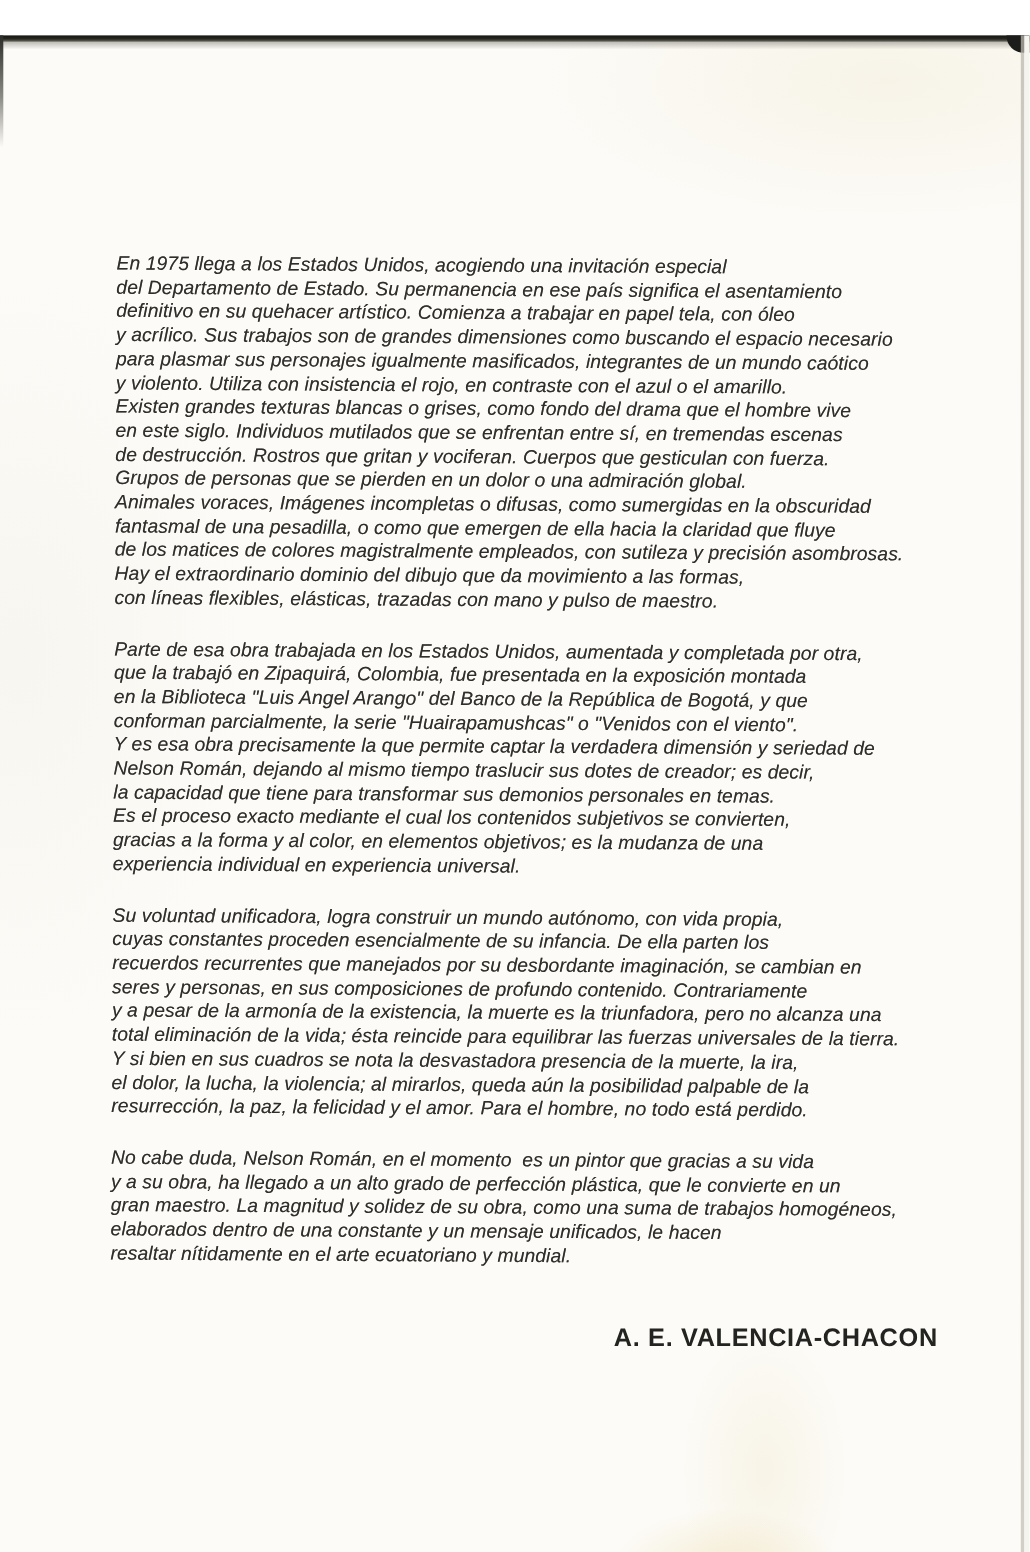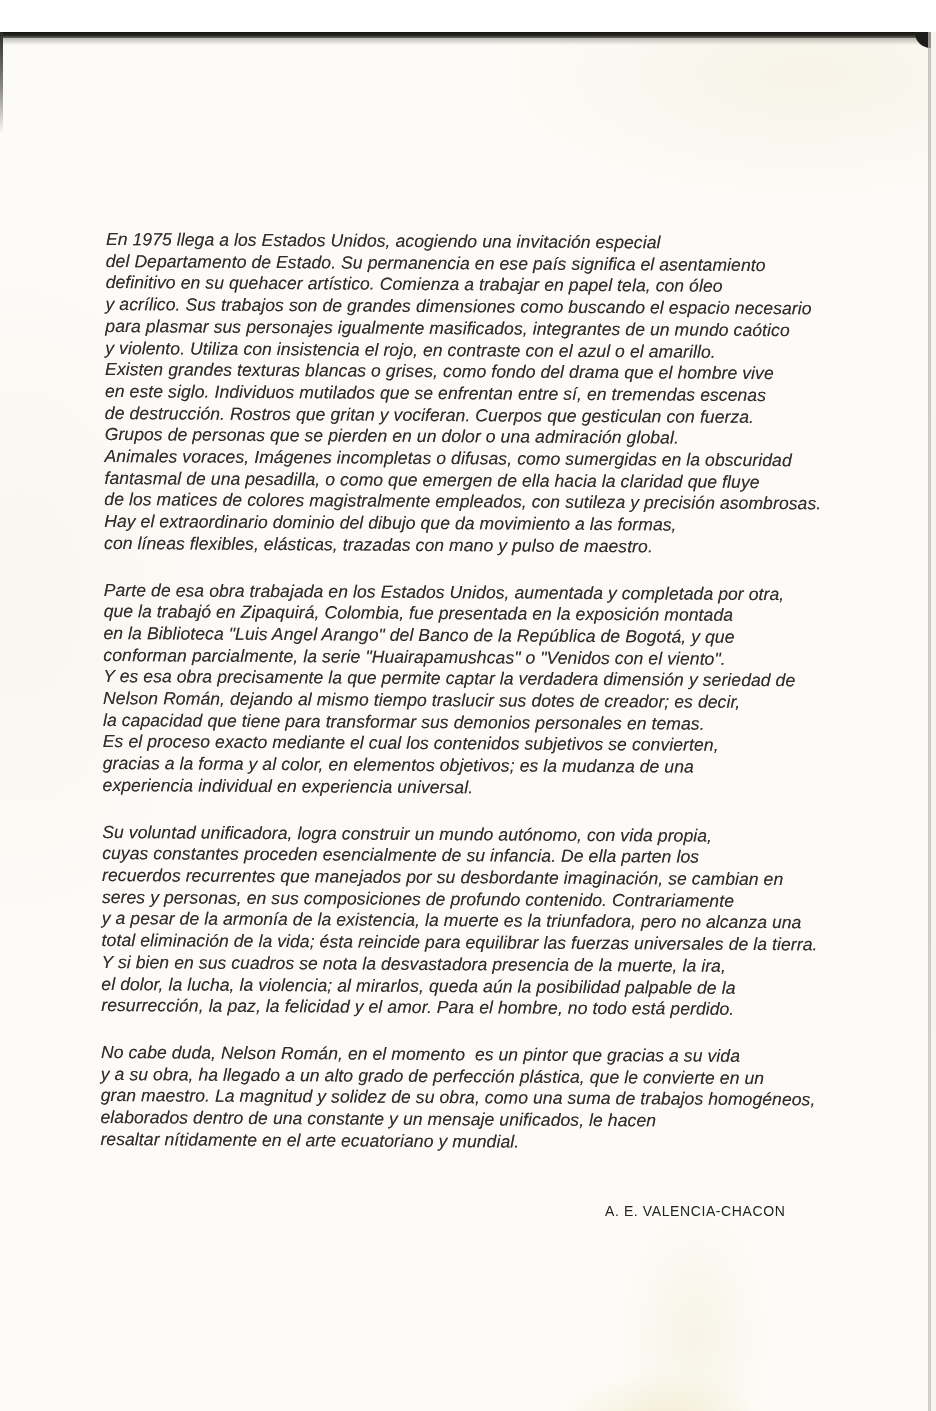--- a/index.html
+++ b/index.html
@@ -68,25 +68,25 @@
     line-height: 21.7px;
     letter-spacing: 0.1px;
     color: var(--ink, #2f2e2c);
     text-shadow: 0 0 0.4px rgba(47,46,44,0.55);
   }
   .paragraph { margin: 0 0 25px 0; }
   .line { white-space: pre; }
 
   .signature {
     position: absolute;
-    left: 605px;
+    left: 558px;
     top: 1171px;
     font-style: normal;
-    font-weight: 400;
-    font-size: 14px;
+    font-weight: 700;
+    font-size: 23px;
     letter-spacing: 0.6px;
     color: #232321;
     white-space: pre;
   }
 </style>
 </head>
 <body>
 
 <div class="page">
   <div class="top-band"></div>

